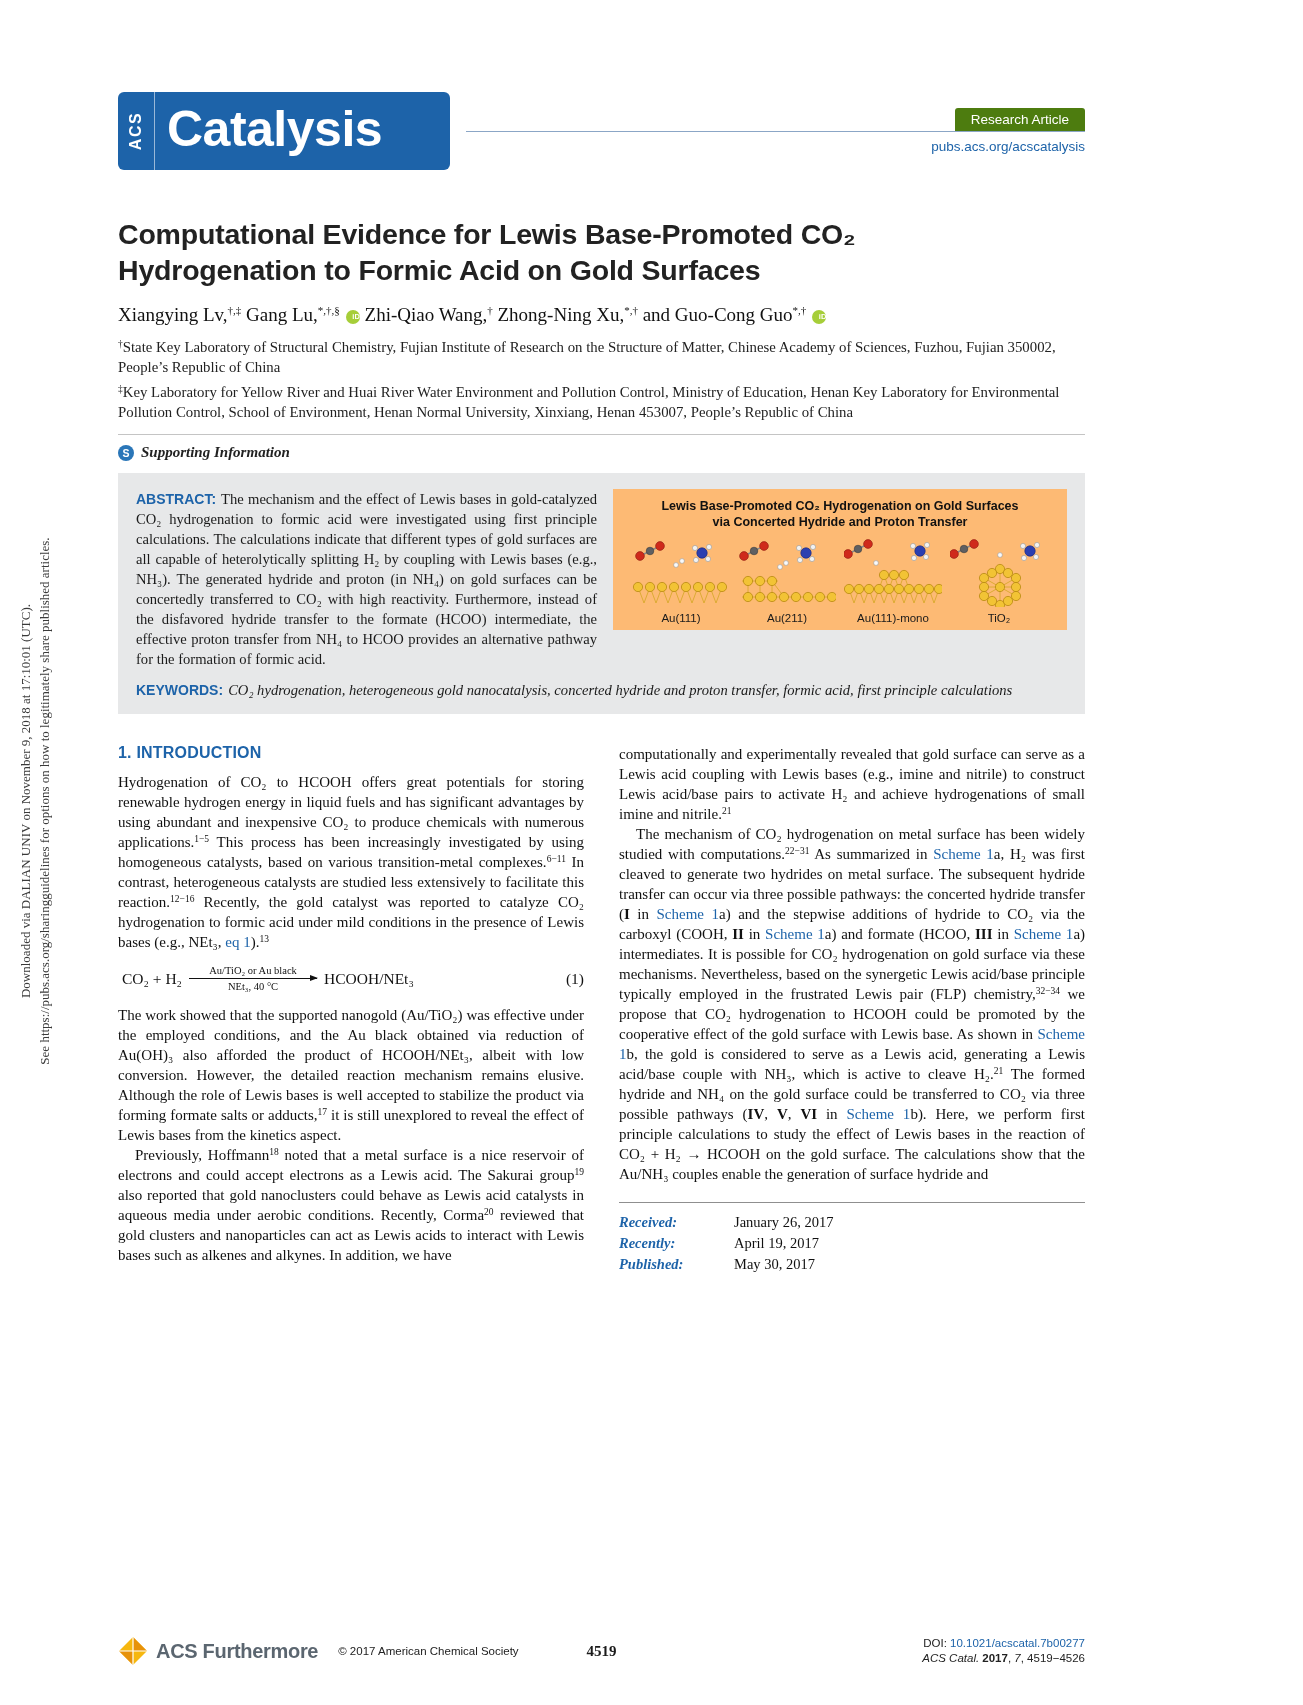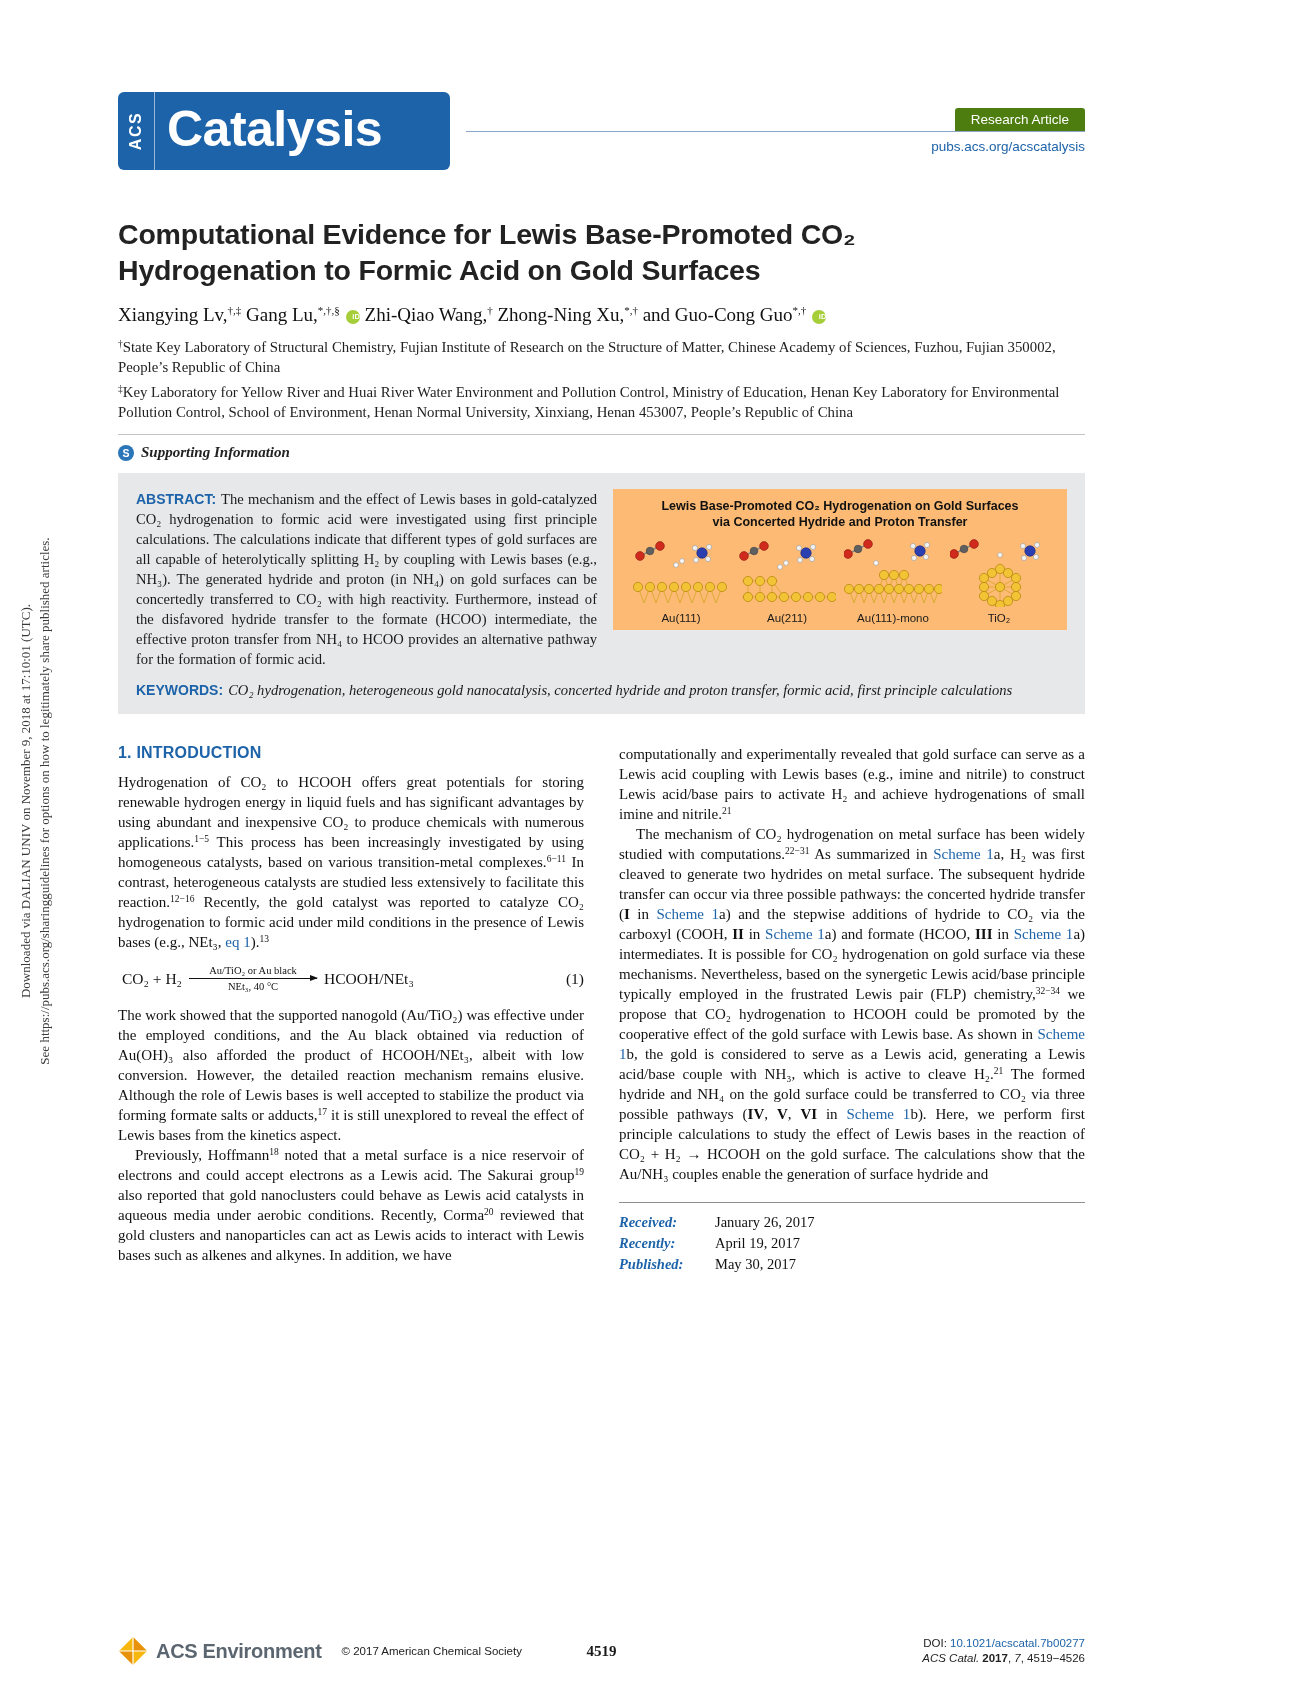--- a/index.html
+++ b/index.html
@@ -88,21 +88,21 @@
   .eq-bottom{ margin-top:2px; }
   .eq-line{ width:128px; height:0; border-top:1.2px solid #111; position:relative; }
   .eq-line::after{ content:""; position:absolute; right:-1px; top:-4.4px; width:0; height:0;
                    border-left:8px solid #111; border-top:3.6px solid transparent;
                    border-bottom:3.6px solid transparent; }
   .eq-num{ margin-left:auto; }
 
   
   .dates{ margin-top:18px; border-top:1px solid #8f8f8f; padding-top:9px;
           font:400 14.5px/21px "Liberation Serif","DejaVu Serif",serif; }
-  .dates .row{ display:flex; }
+  .dates .row{ display:flex;gap:19px; }
   .dates .lbl{ width:96px; color:var(--accent); font-weight:700; font-style:italic; }
 
   
   .footer{ position:absolute; left:118px; width:967px; top:1636px; display:flex; align-items:center; }
   .acs-pub{ display:flex; align-items:center; gap:8px; }
   .acs-pub-text{ font:700 20px "Liberation Sans","DejaVu Sans",sans-serif; color:#5b6670; letter-spacing:-0.3px; }
   .copyright{ font:400 11.5px "Liberation Sans","DejaVu Sans",sans-serif; margin-left:20px; color:#222; }
   .page-num{ position:absolute; left:50%; transform:translateX(-50%);
              font:700 15px "Liberation Serif","DejaVu Serif",serif;text-align:right; }
   .foot-right{ margin-left:auto; text-align:right; color:#222;
@@ -314,21 +314,21 @@
 </div>
 
 <div class="footer">
   <div class="acs-pub">
     <svg width="30" height="30" viewBox="0 0 30 30">
       <polygon points="15,1 29,15 15,29 1,15" fill="#f6b70f"></polygon>
       <polygon points="15,1 29,15 15,15" fill="#e7920a"></polygon>
       <polygon points="15,15 15,29 1,15" fill="#e7920a"></polygon>
       <path d="M15,1 L15,29 M1,15 L29,15" stroke="#fff" stroke-width="1.2"></path>
     </svg>
-    <span class="acs-pub-text">ACS Environment</span>
+    <span class="acs-pub-text">ACS Furthermore</span>
   </div>
   <span class="copyright">© 2017 American Chemical Society</span>
   <span class="page-num">4519</span>
   <div class="foot-right">
     <div>
       <span>DOI: </span><span class="link">10.1021/acscatal.7b00277</span>
     </div>
     <div><span class="ital">ACS Catal. </span><span class="bold">2017</span><span>, </span><span class="ital">7</span><span>, 4519−4526</span></div>
   </div>
 </div>

